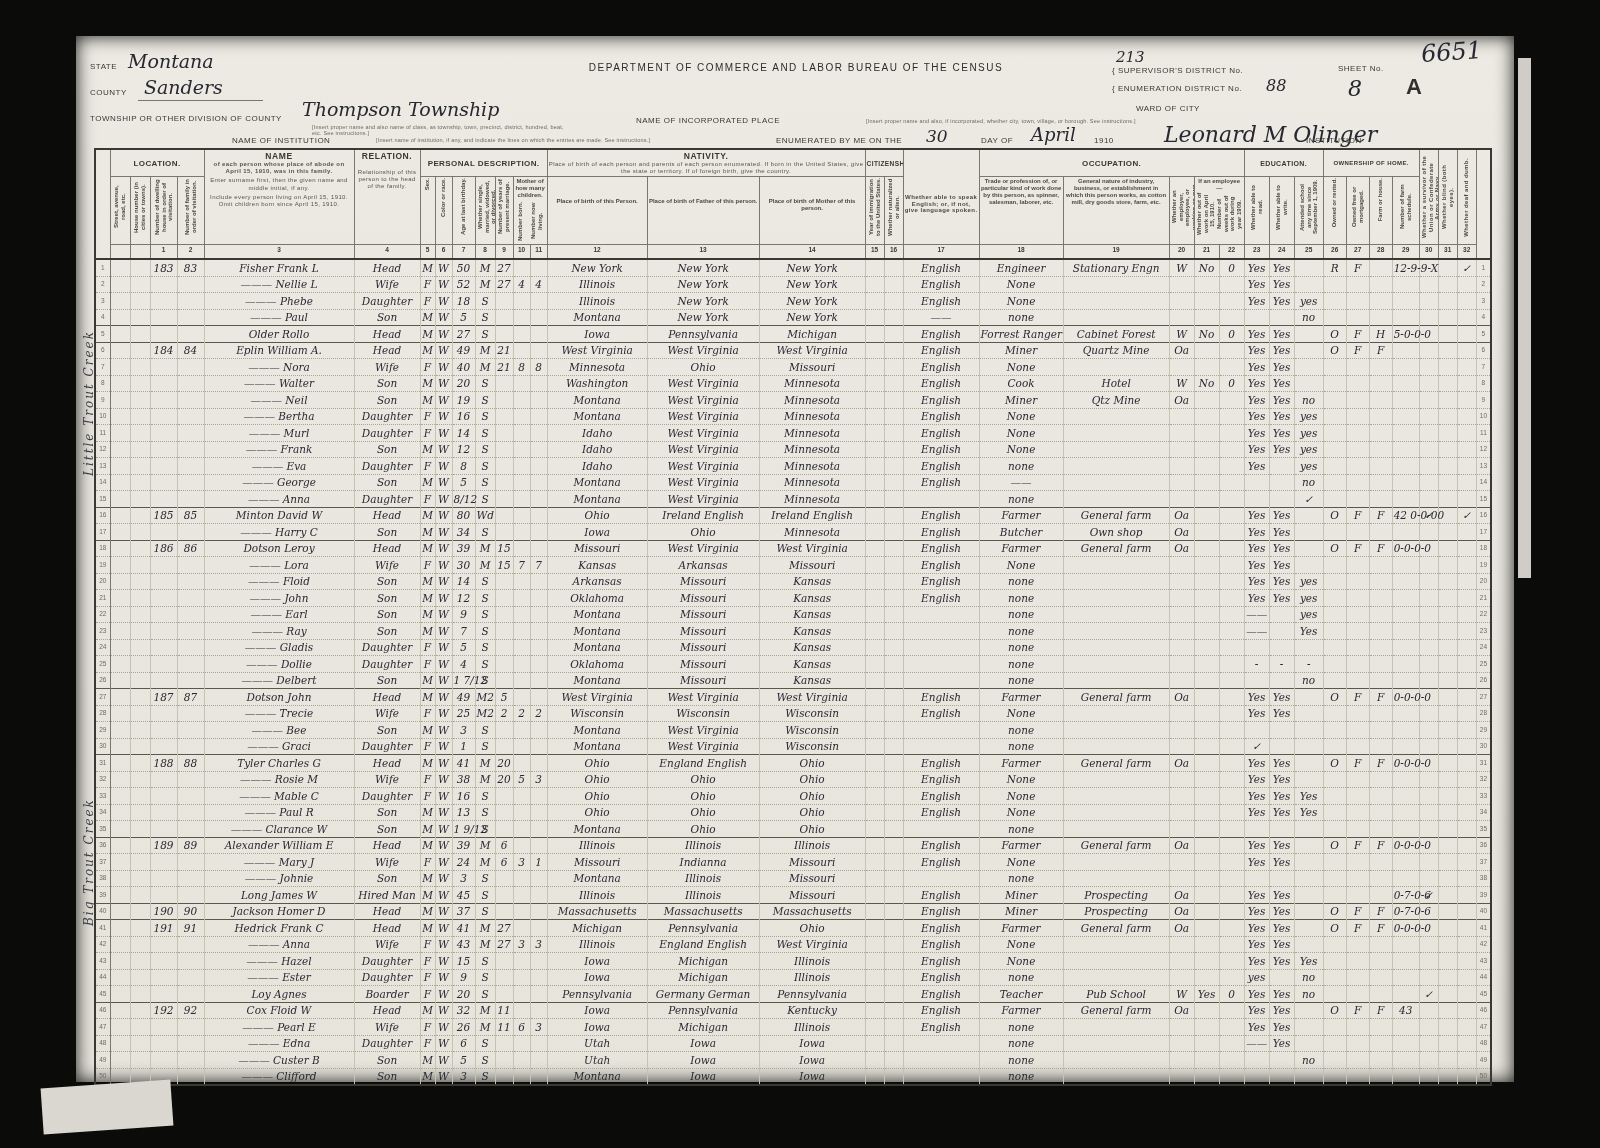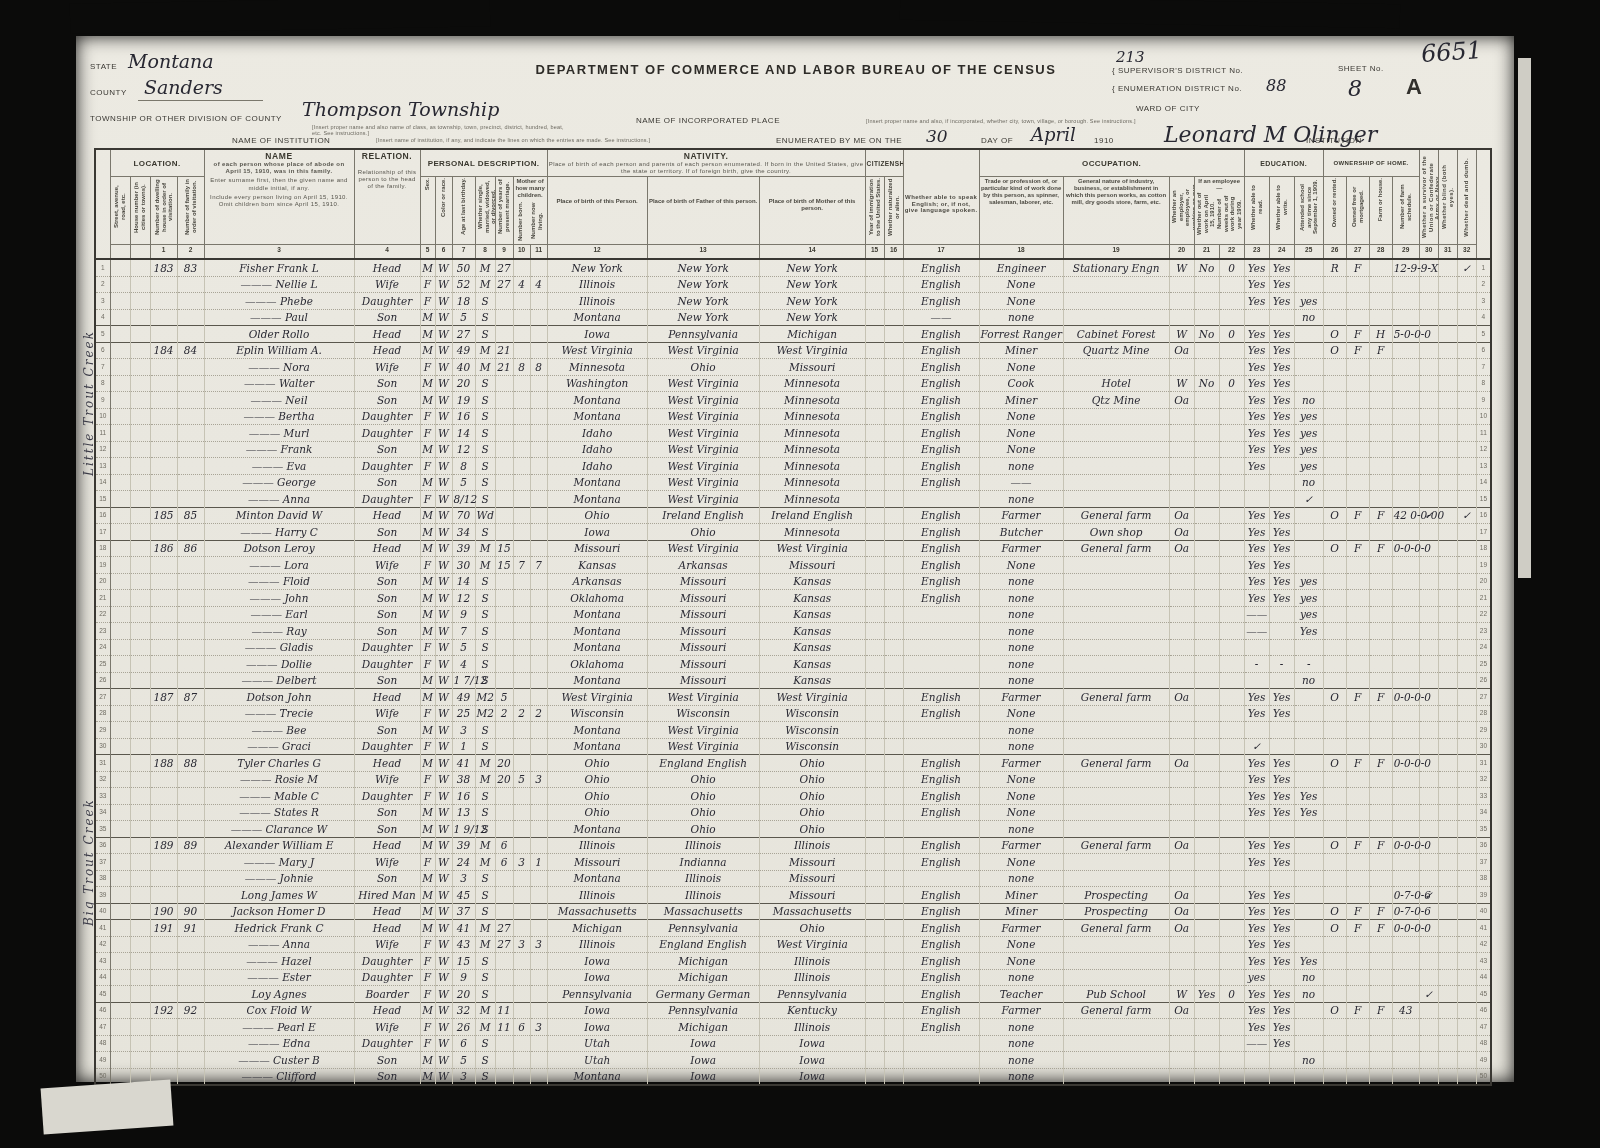--- a/index.html
+++ b/index.html
@@ -15,21 +15,21 @@
   .t2{left:900px;top:0;width:500px;height:24px;transform:rotate(1deg);}
 
   
   .pr{color:#32302c;}
   .lbl{font-size:8px;letter-spacing:.5px;color:#3a3833;}
   .tiny{font-size:5.5px;color:#6b685f;letter-spacing:.2px;}
   
   .hw{font-family:"DejaVu Serif",serif;font-style:italic;color:#282832;}
   .abs{position:absolute;white-space:nowrap;}
 
-  .dept{font-size:13px;font-weight:bold;letter-spacing:1.5px;color:#2e2c28;}
+  .dept{font-size:10px;font-weight:normal;letter-spacing:1.5px;color:#2e2c28;}
   .maintitle{font-size:21px;font-weight:bold;letter-spacing:1px;color:#262420;}
 
   
   table.census{border-collapse:collapse;table-layout:fixed;width:1396px;
                position:absolute;left:18px;top:112px;background:transparent;}
   table.census th{font-weight:bold;color:#3a382f;border:1px solid #7a776c;
                   vertical-align:top;padding:1px;overflow:hidden;}
   table.census thead tr.gr th{font-size:8px;letter-spacing:.4px;vertical-align:middle;}
   table.census thead{border-bottom:2px solid #3a3833;padding-left:46px;}
   table.census{border:2px solid #3a3833;}
@@ -876,21 +876,21 @@
         <tr class="hh">
           <td class="ln">16</td>
           <td class="hw c-street"></td>
           <td class="hw c-house"></td>
           <td class="hw c-dwelling">185</td>
           <td class="hw c-family">85</td>
           <td class="hw c-name">Minton David W</td>
           <td class="hw c-relation">Head</td>
           <td class="hw c-sex">M</td>
           <td class="hw c-color">W</td>
-          <td class="hw c-age">70</td>
+          <td class="hw c-age">80</td>
           <td class="hw c-marital">Wd</td>
           <td class="hw c-yrs"></td>
           <td class="hw c-born"></td>
           <td class="hw c-living"></td>
           <td class="hw c-birth">Ohio</td>
           <td class="hw c-father">Ireland English</td>
           <td class="hw c-mother">Ireland English</td>
           <td class="hw c-immig"></td>
           <td class="hw c-natur"></td>
           <td class="hw c-english">English</td>
@@ -1556,21 +1556,21 @@
           <td class="hw c-blind"></td>
           <td class="hw c-deaf"></td>
           <td class="ln">33</td>
         </tr>
         <tr>
           <td class="ln">34</td>
           <td class="hw c-street"></td>
           <td class="hw c-house"></td>
           <td class="hw c-dwelling"></td>
           <td class="hw c-family"></td>
-          <td class="hw c-name">——— States R</td>
+          <td class="hw c-name">——— Paul R</td>
           <td class="hw c-relation">Son</td>
           <td class="hw c-sex">M</td>
           <td class="hw c-color">W</td>
           <td class="hw c-age">13</td>
           <td class="hw c-marital">S</td>
           <td class="hw c-yrs"></td>
           <td class="hw c-born"></td>
           <td class="hw c-living"></td>
           <td class="hw c-birth">Ohio</td>
           <td class="hw c-father">Ohio</td>

